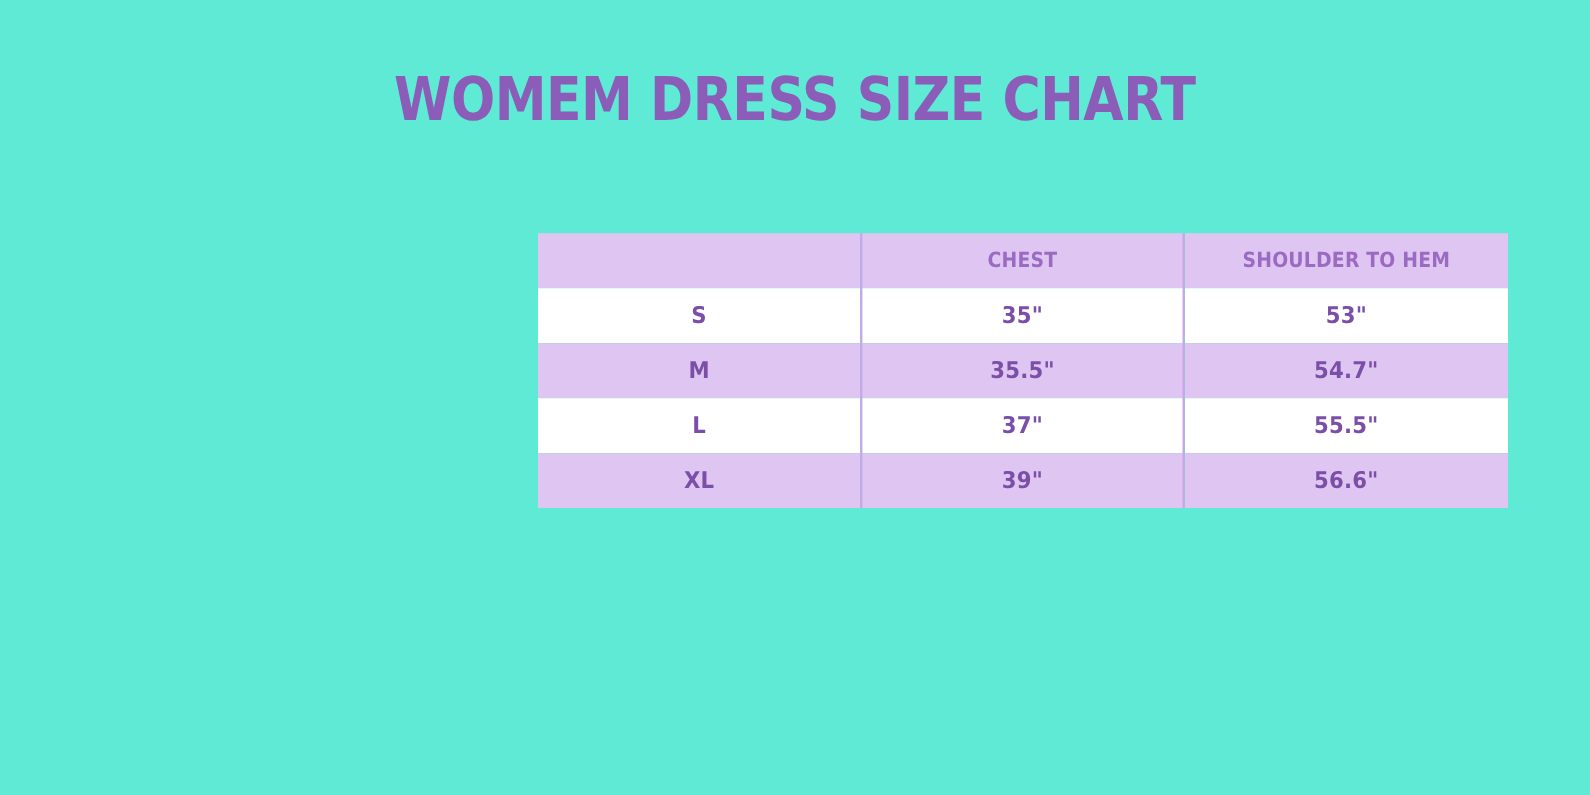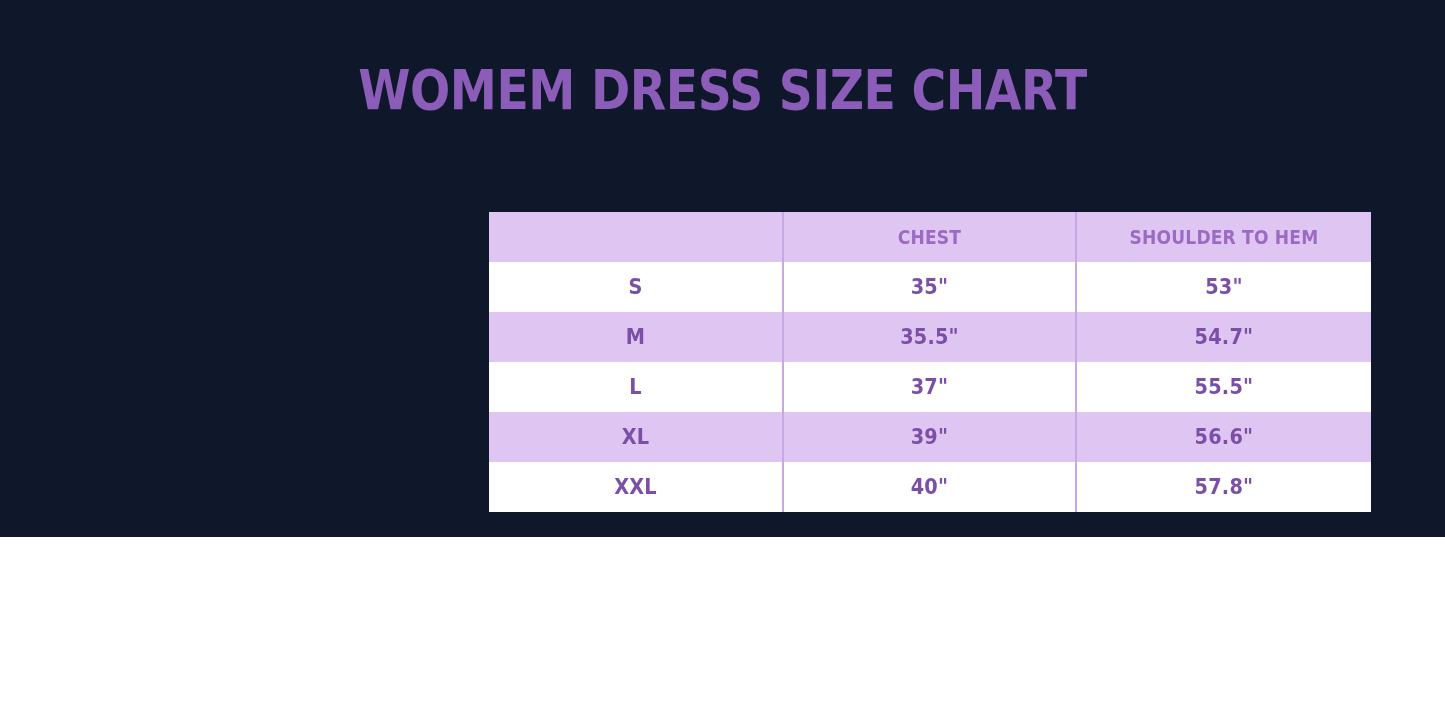--- a/index.html
+++ b/index.html
@@ -10,22 +10,22 @@
     width: 1445px;
     height: 723px;
     background: #FFFFFF;
     font-family: "Liberation Sans", sans-serif;
     overflow: hidden;
   }
 
   .page {
     position: relative;
     width: 1445px;
-    height: 537px;
-    background: #0f172a;
+    height: 723px;
+    background: #5eead4;
   }
 
   
   .chart-title {
     position: absolute;
     left: 0;
     top: 56px;
     width: 1445px;
     text-align: center;
     font-family: "DejaVu Sans", sans-serif;
@@ -127,21 +127,16 @@
       <tr class="row-plain">
         <td>L</td>
         <td>37"</td>
         <td>55.5"</td>
       </tr>
       <tr class="row-shaded">
         <td>XL</td>
         <td>39"</td>
         <td>56.6"</td>
       </tr>
-      <tr class="row-plain">
-        <td>XXL</td>
-        <td>40"</td>
-        <td>57.8"</td>
-      </tr>
     </tbody>
   </table>
 
 </div>
 
 </body></html>

